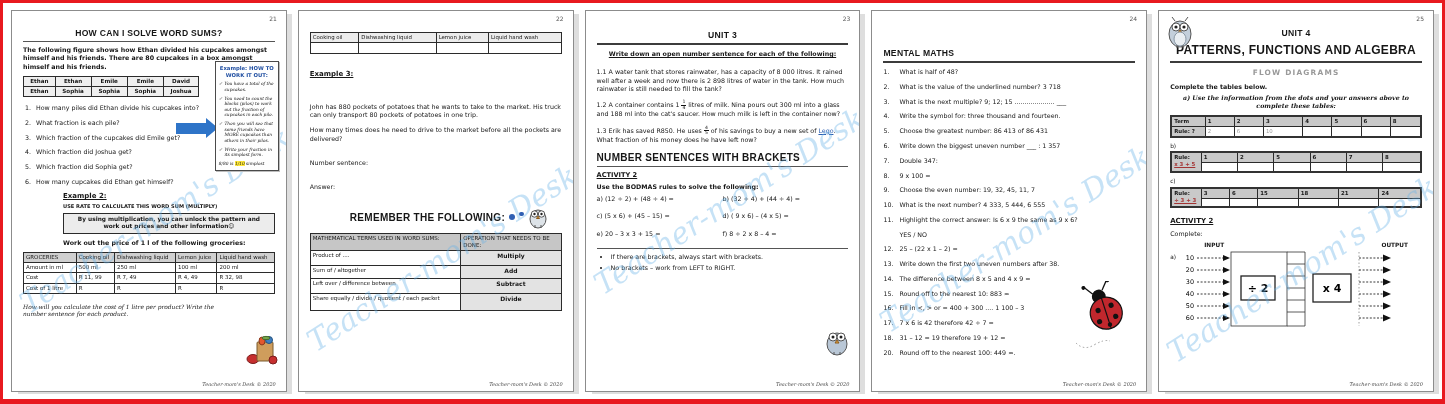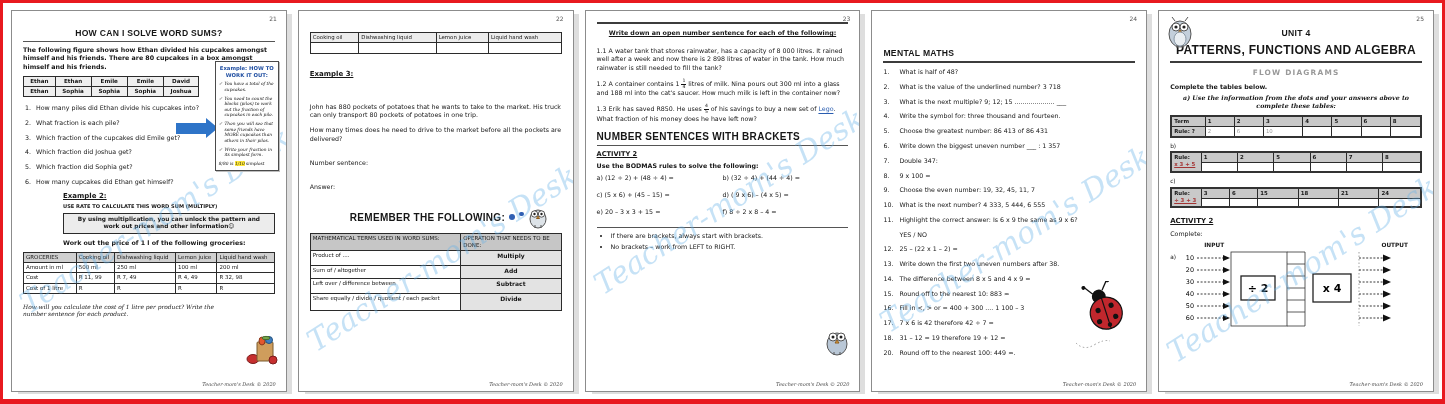--- a/index.html
+++ b/index.html
@@ -277,20 +277,21 @@
         <td class="opcell">Divide</td>
       </tr>
     </tbody>
       </table>
     <div class="footer">Teacher-mom's Desk © 2020</div>
   </section>
 
   <section class="page">
     <div class="wm" style="top:40%;">Teacher-mom's Desk</div>
     <div class="pagenum">23</div>
+    <h1 class="h-main" style="margin-top:10px;">UNIT 3</h1>
     <div class="hr2"></div>
     <div class="instr">Write down an open number sentence for each of the following:</div>
     <p class="qpara" style="margin-top:10px;">1.1 A water tank that stores rainwater, has a capacity of 8 000 litres. It rained well after a week and now there is 2 898 litres of water in the tank. How much rainwater is still needed to fill the tank?</p>
     <p class="qpara">
       <span>1.2 A container contains 1</span><span class="frac">
           <span class="fn">1</span>
           <span>4</span>
         </span><span>litres of milk. Nina pours out 300 ml into a glass and 188 ml into the cat's saucer. How much milk is left in the container now?</span>
     </p>
     <p class="qpara">

